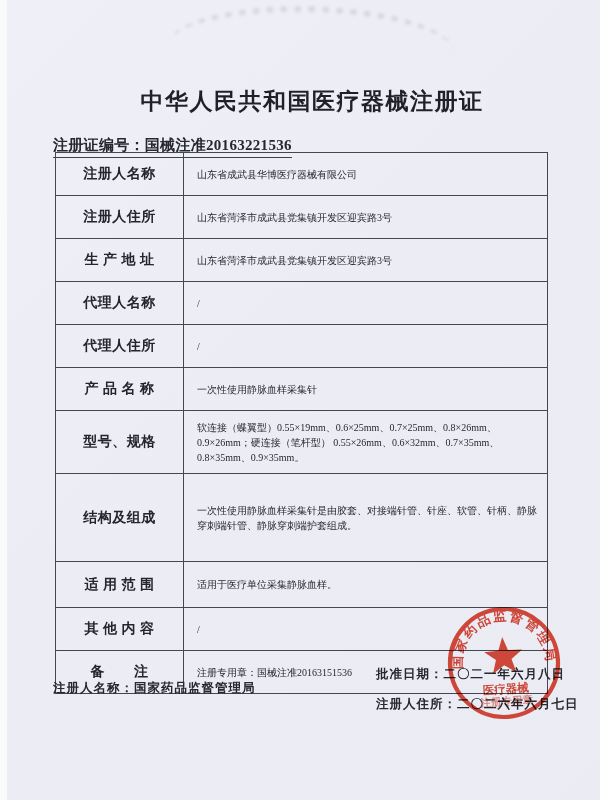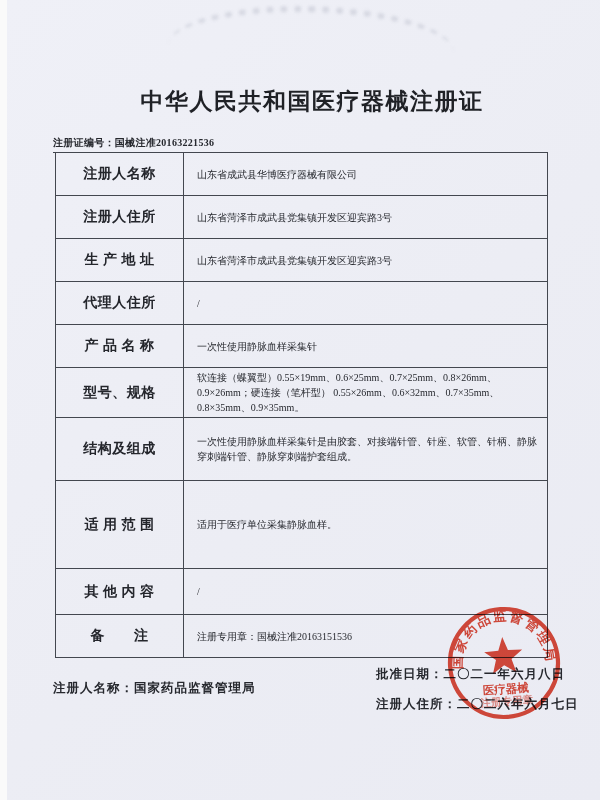--- a/index.html
+++ b/index.html
@@ -15,21 +15,21 @@
     border-radius:50%; border-top:7px dotted rgba(100,106,128,.16);
     filter:blur(1.6px); transform:rotate(1.5deg);
   }
   .title {
     position:absolute; top:74px; left:0; width:100%; margin:12px;
     text-align:center; font-size:23px; font-weight:700; letter-spacing:1.5px;
     color:#1f2126;
   }
   .regno {
     position:absolute; left:53px; top:136px;
-    font-size:10px; font-weight:600; letter-spacing:.3px;
+    font-size:15px; font-weight:600; letter-spacing:.3px;
     border-bottom:1.4px solid #3e424a; padding-bottom:2px;
   }
   table.cert {
     position:absolute; left:55px; top:152px; width:493px;
     border-collapse:collapse; table-layout:fixed;
   }
   table.cert th, table.cert td { border:1.6px solid #43474f; }
   table.cert th {
     width:121px; font-size:14px; font-weight:700; text-align:center;
     letter-spacing:.5px; padding:12px 3px; color:#24262c; white-space:pre;
@@ -79,20 +79,24 @@
     </tr>
     <tr>
       <th>注册人住所</th>
       <td>山东省菏泽市成武县党集镇开发区迎宾路3号</td>
     </tr>
     <tr>
       <th>生 产 地 址</th>
       <td>山东省菏泽市成武县党集镇开发区迎宾路3号</td>
     </tr>
     <tr>
+      <th>代理人名称</th>
+      <td>/</td>
+    </tr>
+    <tr>
       <th>代理人住所</th>
       <td>/</td>
     </tr>
     <tr>
       <th>产 品 名 称</th>
       <td>一次性使用静脉血样采集针</td>
     </tr>
     <tr>
       <th>型号、规格</th>
       <td>软连接（蝶翼型）0.55×19mm、0.6×25mm、0.7×25mm、0.8×26mm、0.9×26mm；硬连接（笔杆型） 0.55×26mm、0.6×32mm、0.7×35mm、0.8×35mm、0.9×35mm。</td>

